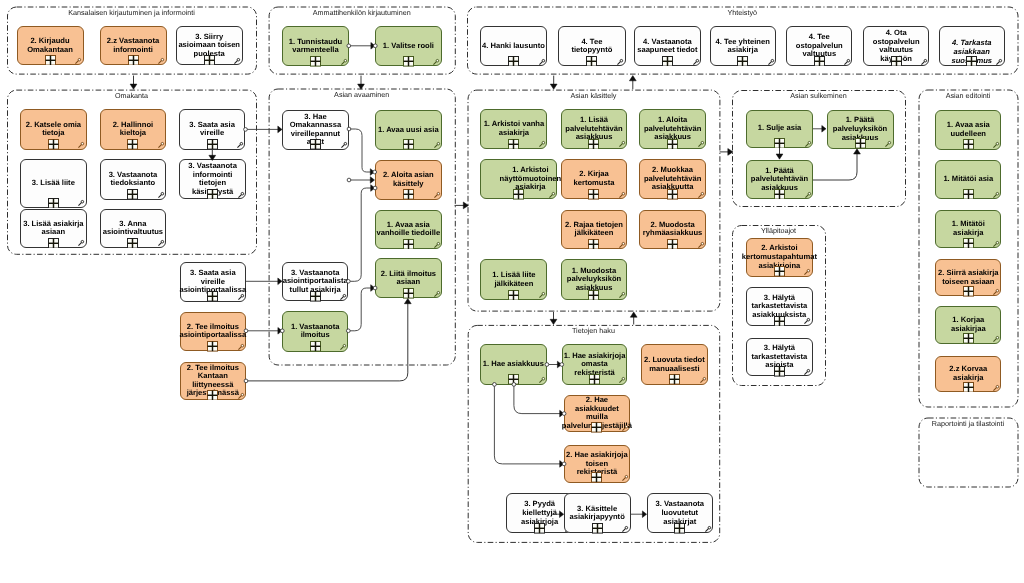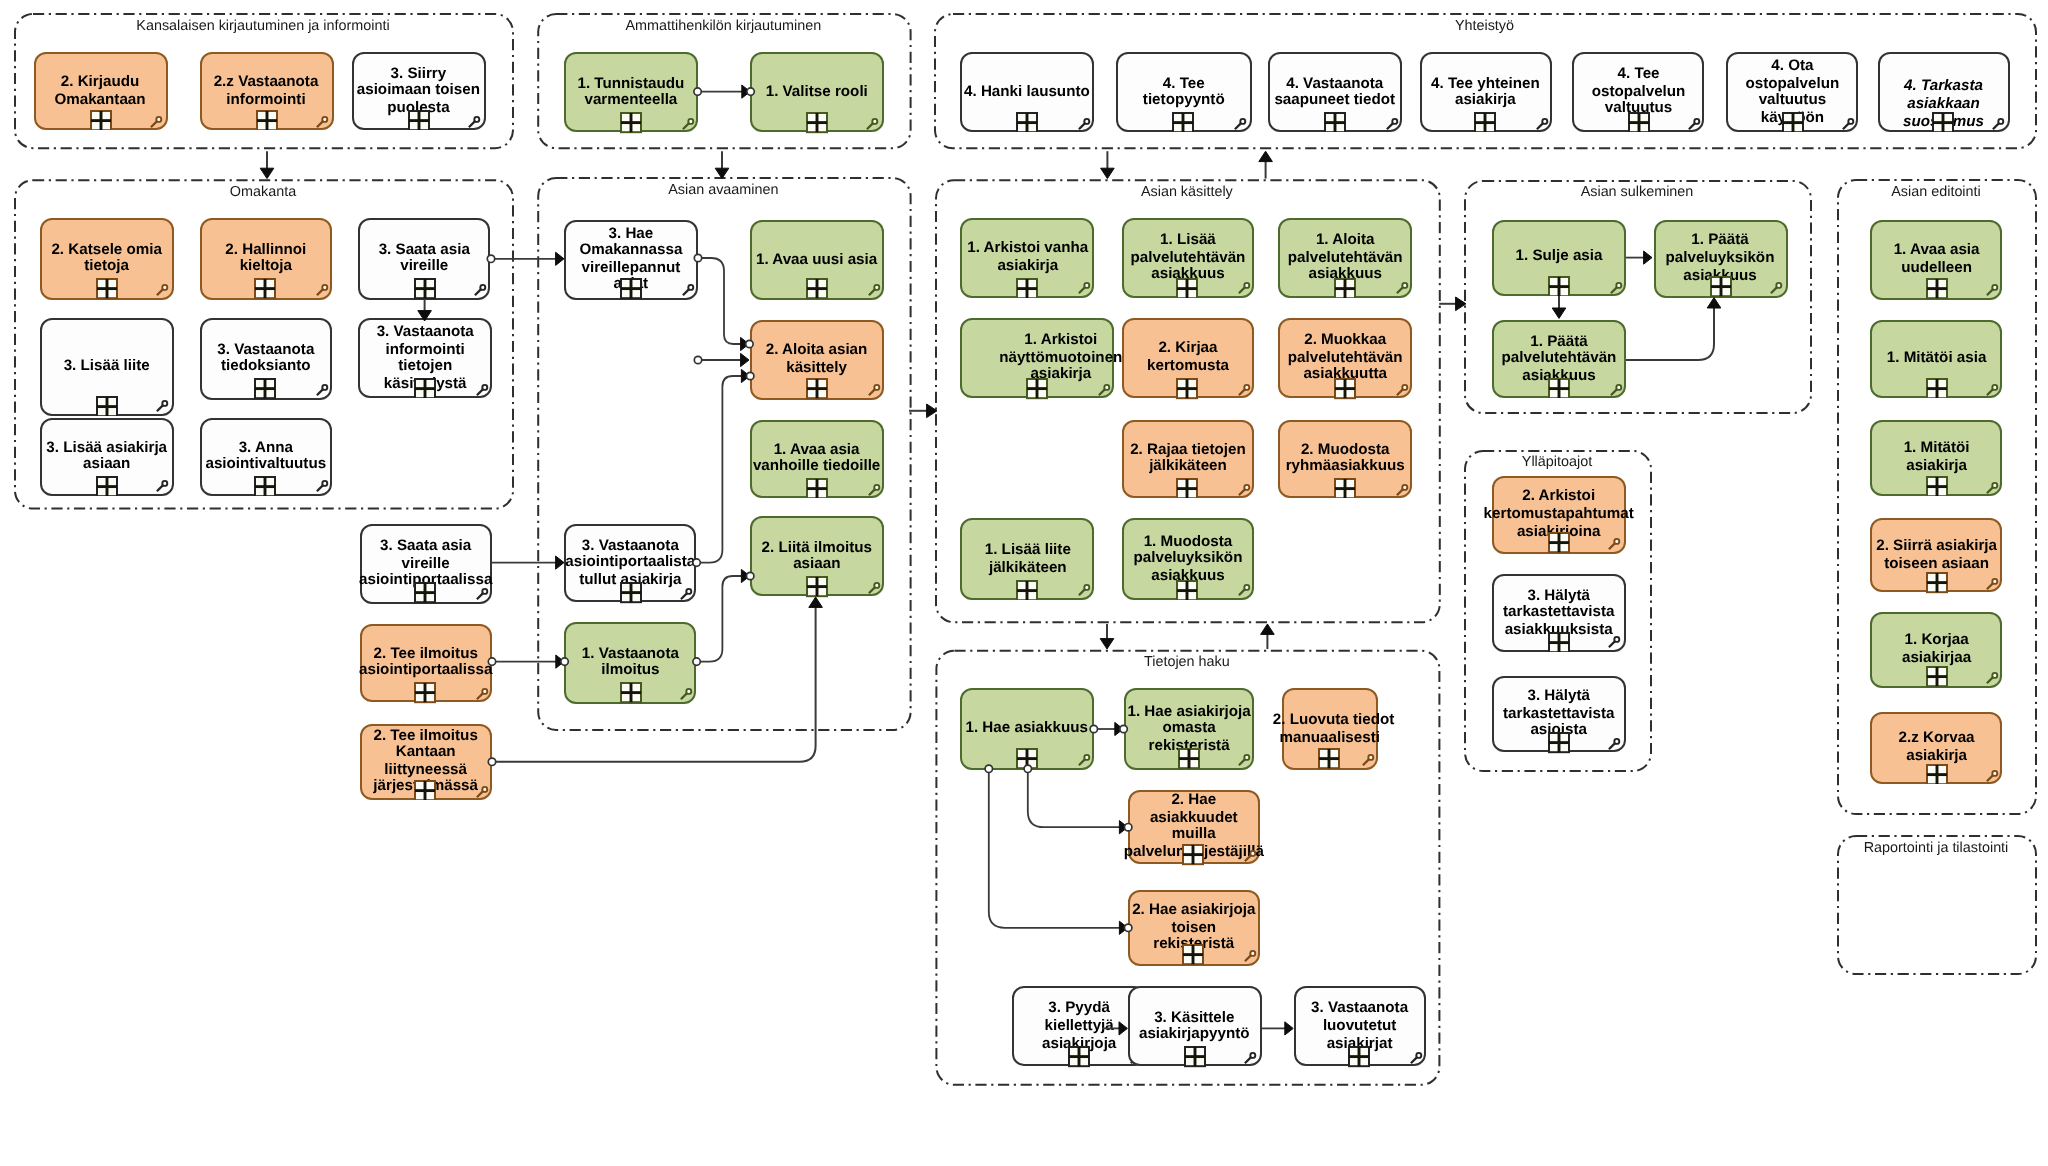--- a/index.html
+++ b/index.html
@@ -694,21 +694,21 @@
         <svg class="ico-sub" width="11" height="10.6" viewBox="0 0 22 21.2">
           <rect x="1" y="1" width="20" height="19.2" fill="#fbfcf6" stroke="#46591f" stroke-width="2"></rect>
           <path d="M11 1 L11 20.2" stroke="#141408" stroke-width="2.9"></path>
           <path d="M1 10.6 L21 10.6" stroke="#141408" stroke-width="2.9"></path>
         </svg>
         <svg class="ico-mag" width="8" height="8" viewBox="0 0 16 16">
           <circle cx="8.8" cy="5.4" r="2.5" fill="#fdfdf8" stroke="#46591f" stroke-width="1.9"></circle>
           <path d="M6.8 7.4 L0.9 13.3" stroke="#46591f" stroke-width="2.2" stroke-linecap="butt"></path>
         </svg>
       </div>
-      <div class="node o" style="left: 640.9px; top: 344.4px; width: 48px; height: 40.3px; text-align: center;">
+      <div class="node o" style="left: 640.9px; top: 344.4px; width: 67px; height: 40.3px; text-align: center;">
         <span class="lbl"><span style="white-space:nowrap">2. Luovuta tiedot</span><br><span style="white-space:nowrap">manuaalisesti</span></span>
         <svg class="ico-sub" width="11" height="10.6" viewBox="0 0 22 21.2">
           <rect x="1" y="1" width="20" height="19.2" fill="#fbfcf6" stroke="#7a4a18" stroke-width="2"></rect>
           <path d="M11 1 L11 20.2" stroke="#141408" stroke-width="2.9"></path>
           <path d="M1 10.6 L21 10.6" stroke="#141408" stroke-width="2.9"></path>
         </svg>
         <svg class="ico-mag" width="8" height="8" viewBox="0 0 16 16">
           <circle cx="8.8" cy="5.4" r="2.5" fill="#fdfdf8" stroke="#7a4a18" stroke-width="1.9"></circle>
           <path d="M6.8 7.4 L0.9 13.3" stroke="#7a4a18" stroke-width="2.2" stroke-linecap="butt"></path>
         </svg>

